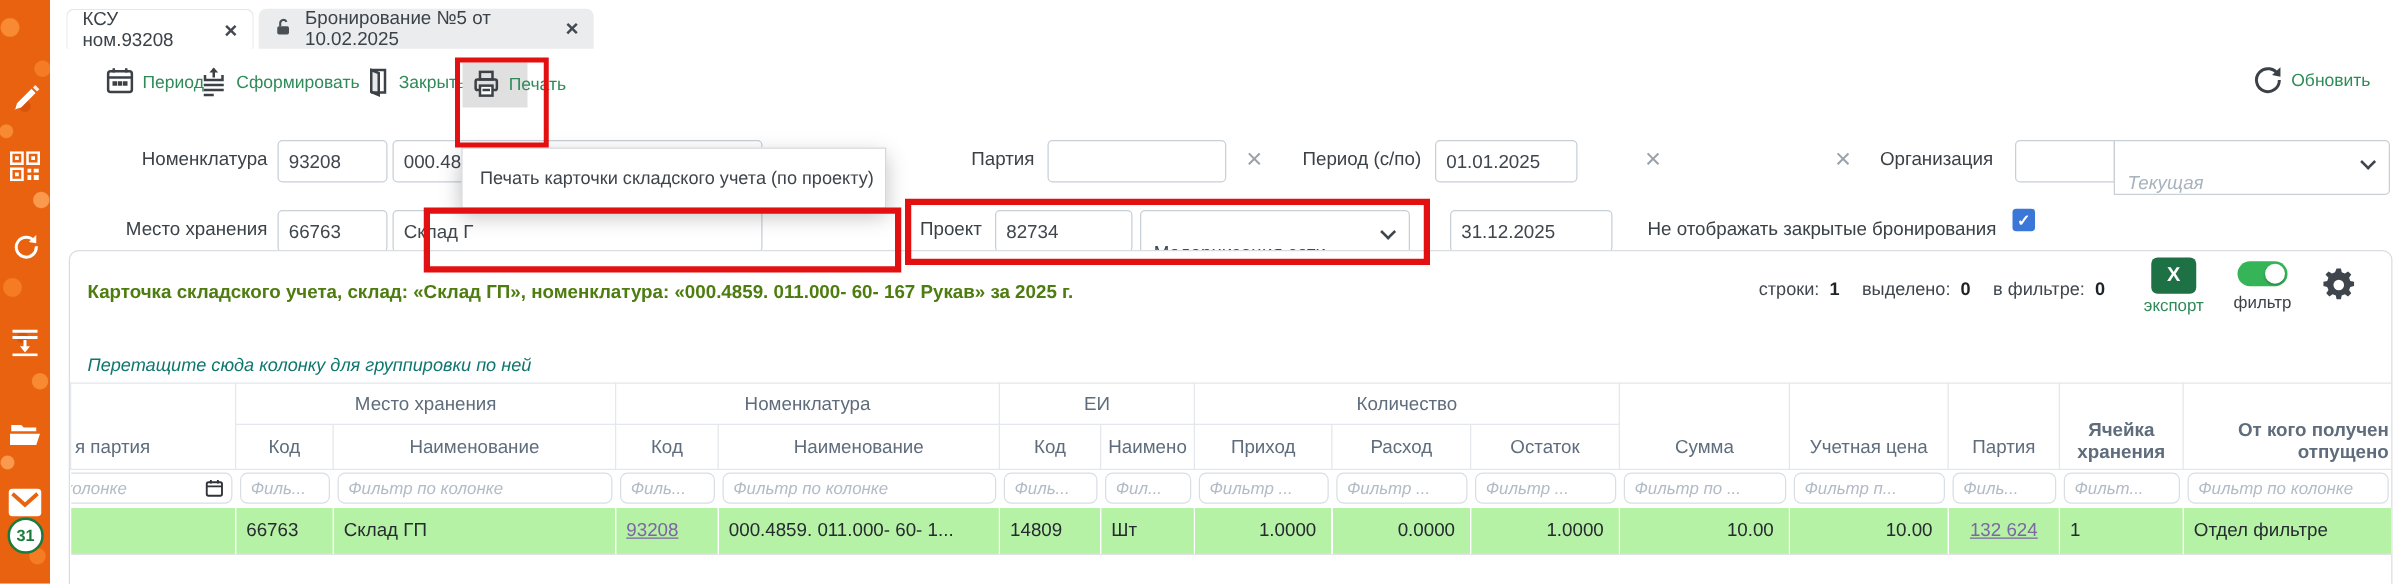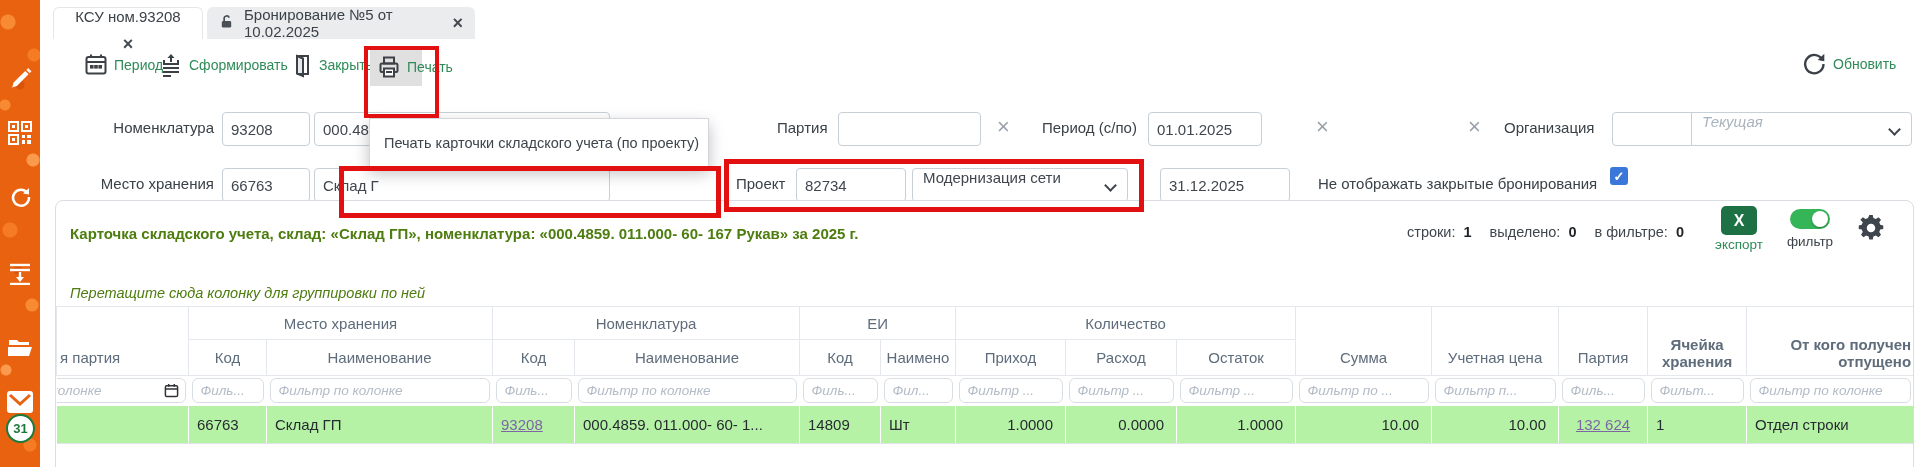--- a/index.html
+++ b/index.html
@@ -21,21 +21,21 @@
       radial-gradient(circle at 18px 270px,#d9530a 4px, transparent 5px);
     z-index:5; }
   .side-ic { position:absolute; left:50%; transform:translateX(-50%); }
   .badge31 { position:absolute; left:6px; top:414px; width:29px; height:29px; border-radius:50%;
     background:#fff; border:2px solid #1c7a3e; color:#1c7a3e; font-weight:bold; font-size:13px;
     display:flex; align-items:center; justify-content:center; z-index:6; }
 
   
   .tab { position:absolute; top:7px; height:32px; border-radius:6px 6px 0 0; display:flex; align-items:center;
     font-size:15px; color:#3b4248; padding:0 12px; gap:10px; }
-  .tab-active { left:53px; width:150px; background:#fff; border:1px solid #e4e6e8; border-bottom:none;flex-direction:column; }
+  .tab-active { left:53px; width:150px; background:#fff; border:1px solid #e4e6e8; border-bottom:none; }
   .tab-inactive { left:207px; width:268px; background:#ebeced; }
   .tab-close { font-size:18px; font-weight:bold; color:#434a51; line-height:1; cursor:default; }
 
   
   .tbtn { position:absolute; top:52px; display:flex; flex-direction:row; align-items:center; gap:5px;
     color:#2e8b57; font-size:14px; }
   .tbtn svg { display:block; }
   .print-bg { background:#e0e0e0; padding:4px 6px 6px 6px; top:50px; }
 
   
@@ -45,22 +45,22 @@
   .menu { position:absolute; left:369px; top:118px; width:340px; background:#fff; border:1px solid #d3d6da;
     box-shadow:0 6px 16px rgba(0,0,0,.25); z-index:50; }
   .menu-item { height:47px; display:flex; align-items:center; padding-left:14px; font-size:14.5px; color:#3d444b; }
 
   
   .flabel { position:absolute; font-size:15px; color:#3a4147; white-space:nowrap; }
   .lright { text-align:right; }
   .finput { position:absolute; height:34px; border:1px solid #c7cfd7; border-radius:4px; font-family:inherit;
     font-size:15px; color:#3f464d; padding:0 8px; background:#fff; outline:none; }
   .finput::placeholder { font-style:italic; color:#a9b3bd; }
-  .fselect { position:absolute; height:34px; border:1px solid #c7cfd7; border-radius:4px; background:#fff;
-    display:flex; align-items:flex-start; padding:0 28px 0 10px; font-size:15px; color:#3f464d; }
+  .fselect { position:absolute; height:44px; border:1px solid #c7cfd7; border-radius:4px; background:#fff;
+    display:flex; align-items:flex-end; padding:0 28px 0 10px; font-size:15px; color:#3f464d; }
   .fselect .ph { font-style:italic; color:#a9b3bd; }
   .chev { position:absolute; right:12px; top:12px; width:9px; height:9px; border-right:2px solid #3f454d;
     border-bottom:2px solid #3f454d; transform:rotate(45deg); }
   .clearx { position:absolute; font-size:22px; color:#99a1aa; line-height:1; cursor:default; }
   .checkbox { position:absolute; width:18px; height:18px; background:#3a77d8; border-radius:3px; color:#fff;
     font-size:13px; font-weight:bold; display:flex; align-items:center; justify-content:center; }
 
   
   .panel { position:absolute; left:55px; top:200px; width:1859px; height:280px; background:#fff;
     border:1px solid #d9dde1; border-radius:8px 8px 0 0; overflow:hidden; }
@@ -70,21 +70,21 @@
   .excel-block { position:absolute; left:1656px; top:5px; width:54px; display:flex; flex-direction:column; align-items:center; gap:2px; }
   .excel-ic { width:36px; height:29px; background:#1e7145; border-radius:5px; color:#fff; font-weight:bold;
     font-size:16px; display:flex; align-items:center; justify-content:center; }
   .excel-lbl { color:#2e8b57; font-size:13.5px; }
   .toggle-block { position:absolute; left:1728px; top:8px; width:52px; display:flex; flex-direction:column; align-items:center; gap:5px; }
   .toggle { width:40px; height:20px; border-radius:10px; background:#35b558; position:relative; }
   .knob { position:absolute; right:2px; top:2px; width:16px; height:16px; border-radius:50%; background:#fff;
     box-shadow:0 1px 2px rgba(0,0,0,.35); }
   .toggle-lbl { font-size:13.5px; color:#3c434a; }
   .gear { position:absolute; left:1800px; top:12px; }
-  .hint { position:absolute; left:14px; top:84px; font-style:italic; font-size:14.5px; color:#4d7c0f; }
+  .hint { position:absolute; left:14px; top:84px; font-style:italic; font-size:14.5px; color:#0f766e; }
 
   table.grid { position:absolute; left:0; top:105px; width:1857px; border-collapse:collapse; table-layout:fixed; }
   .grid td { overflow:hidden; white-space:nowrap; }
   .h-group td { height:33px; border:1px solid #e4e8ec; text-align:center; vertical-align:middle;
     color:#5e6c7b; font-size:15px; }
   .h-sub td { height:36px; border:1px solid #e4e8ec; text-align:center; vertical-align:middle;
     color:#5e6c7b; font-size:15px; }
   td.vb { vertical-align:bottom; padding-bottom:9px; }
   td.wrap { white-space:normal; line-height:17px; padding-bottom:5px;font-weight:bold; }
   td.hleft { text-align:left; padding-left:3px; }
@@ -407,17 +407,17 @@
       <td>000.4859. 011.000- 60- 1...</td>
       <td>14809</td>
       <td>Шт</td>
       <td class="num">1.0000</td>
       <td class="num">0.0000</td>
       <td class="num">1.0000</td>
       <td class="num">10.00</td>
       <td class="num">10.00</td>
       <td class="ctr"><a class="link" href="#">132 624</a></td>
       <td>1</td>
-      <td>Отдел строки</td>
+      <td>Отдел фильтре</td>
     </tr>
     </tbody>
   </table>
 </div>
 
 </body></html>

